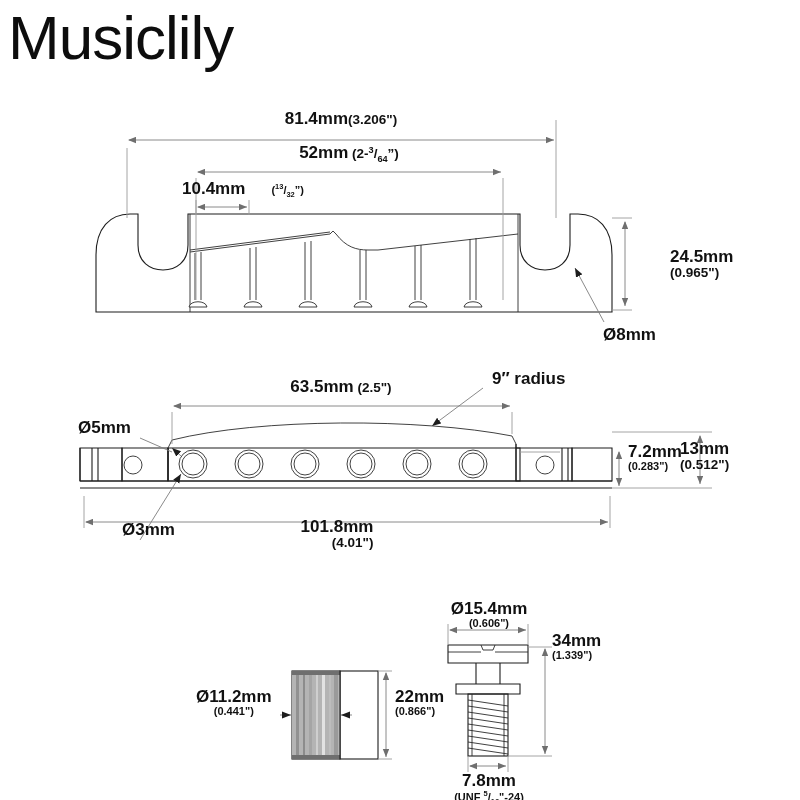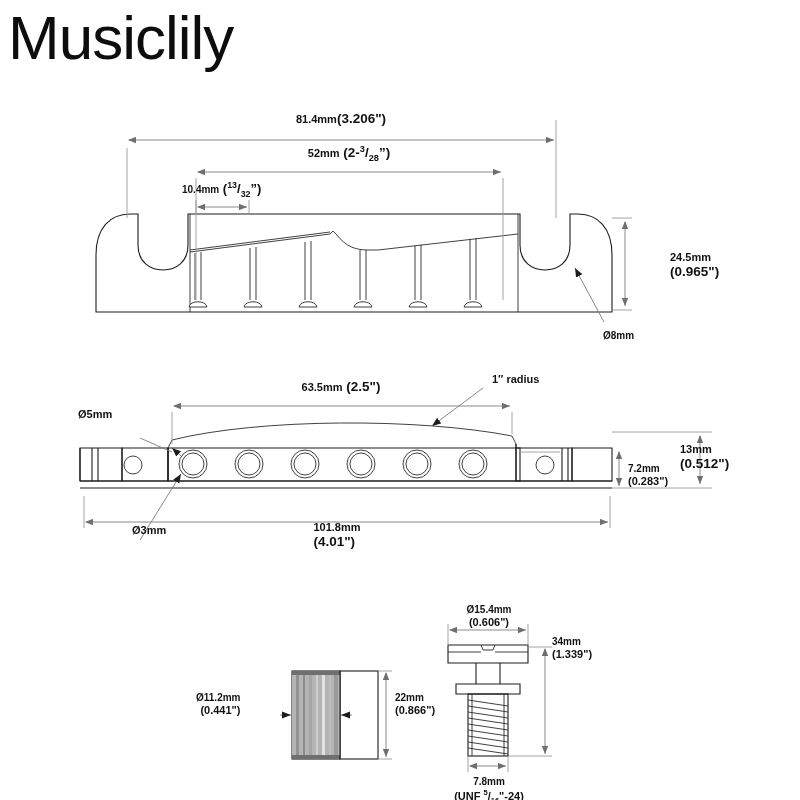--- a/index.html
+++ b/index.html
@@ -32,24 +32,24 @@
   .fillw{fill:#ffffff;}
 
   
   .lbl{
     position:absolute;
     font-family:"Liberation Sans","DejaVu Sans",sans-serif;
     color:#111;
     white-space:nowrap;
     line-height:1.05;
   }
-  .big{font-size:11px;font-weight:700;}
-  .med{font-size:10px;font-weight:700;}
+  .big{font-size:17px;font-weight:700;}
+  .med{font-size:17px;font-weight:700;}
   .inch{font-size:13.5px;font-weight:700;}
-  .inch-s{font-size:13px;font-weight:700;}
+  .inch-s{font-size:11px;font-weight:700;margin-left:23px;}
   .ctr{text-align:center;transform:translateX(-50%);}
   .sub{display:block;font-size:13.5px;font-weight:700;}
   .sub-s{display:block;font-size:11px;font-weight:700;}
   sup,sub{font-size:0.68em;}
 </style>
 </head>
 <body>
 
 <div id="sheet">
 
@@ -278,68 +278,68 @@
       <path class="ext" d="M 508,756 L 508,772"></path>
       <path class="dim" d="M 470,766 L 506,766" marker-start="url(#arS)" marker-end="url(#ar)"></path>
     </g>
   </svg>
 
   <div class="lbl ctr" style="left:341px;top:110px;">
     <span class="big">81.4mm</span><span class="inch">(3.206")</span>
   </div>
 
   <div class="lbl ctr" style="left:349px;top:144px;">
-    <span class="big">52mm</span><span class="inch">&nbsp;(<span>2-</span><sup>3</sup>/<sub>28</sub>”)</span>
+    <span class="big">52mm</span><span class="inch">&nbsp;(<span>2-</span><sup>3</sup>/<sub>64</sub>”)</span>
   </div>
 
   <div class="lbl" style="left:182px;top:180px;">
     <span class="med">10.4mm</span><span class="inch-s">&nbsp;(<sup>13</sup>/<sub>32</sub>”)</span>
   </div>
 
   <div class="lbl" style="left:670px;top:248px;">
     <span class="big">24.5mm</span>
     <span class="sub">(0.965")</span>
   </div>
 
   <div class="lbl" style="left:603px;top:326px;">
     <span class="med">Ø8mm</span>
   </div>
 
   <div class="lbl ctr" style="left:341px;top:378px;">
     <span class="big">63.5mm</span><span class="inch">&nbsp;<span>(2.5")</span></span>
   </div>
 
   <div class="lbl" style="left:492px;top:370px;">
-    <span class="big">1″ radius</span>
-  </div>
-
-  <div class="lbl" style="left:78px;top:405px;">
+    <span class="big">9″ radius</span>
+  </div>
+
+  <div class="lbl" style="left:78px;top:419px;">
     <span class="big">Ø5mm</span>
   </div>
 
-  <div class="lbl" style="left:122px;top:521px;margin-left:10px;">
+  <div class="lbl" style="left:122px;top:521px;">
     <span class="big">Ø3mm</span>
   </div>
 
-  <div class="lbl" style="left:628px;top:459px;">
+  <div class="lbl" style="left:628px;top:443px;">
     <span class="med">7.2mm</span>
     <span class="sub-s">(0.283")</span>
   </div>
 
   <div class="lbl" style="left:680px;top:440px;">
     <span class="big">13mm</span>
     <span class="sub">(0.512")</span>
   </div>
 
-  <div class="lbl ctr" style="left:337px;top:518px;text-align:left;">
+  <div class="lbl ctr" style="left:337px;top:518px;text-align:right;">
     <span class="big">101.8mm</span>
     <span class="sub">(4.01")</span>
   </div>
 
-  <div class="lbl" style="left:196px;top:688px;text-align:right;">
+  <div class="lbl" style="left:196px;top:688px;text-align:center;">
     <span class="med">Ø11.2mm</span>
     <span class="sub-s">(0.441")</span>
   </div>
 
   <div class="lbl" style="left:395px;top:688px;">
     <span class="med">22mm</span>
     <span class="sub-s">(0.866")</span>
   </div>
 
   <div class="lbl ctr" style="left:489px;top:600px;text-align:center;">

